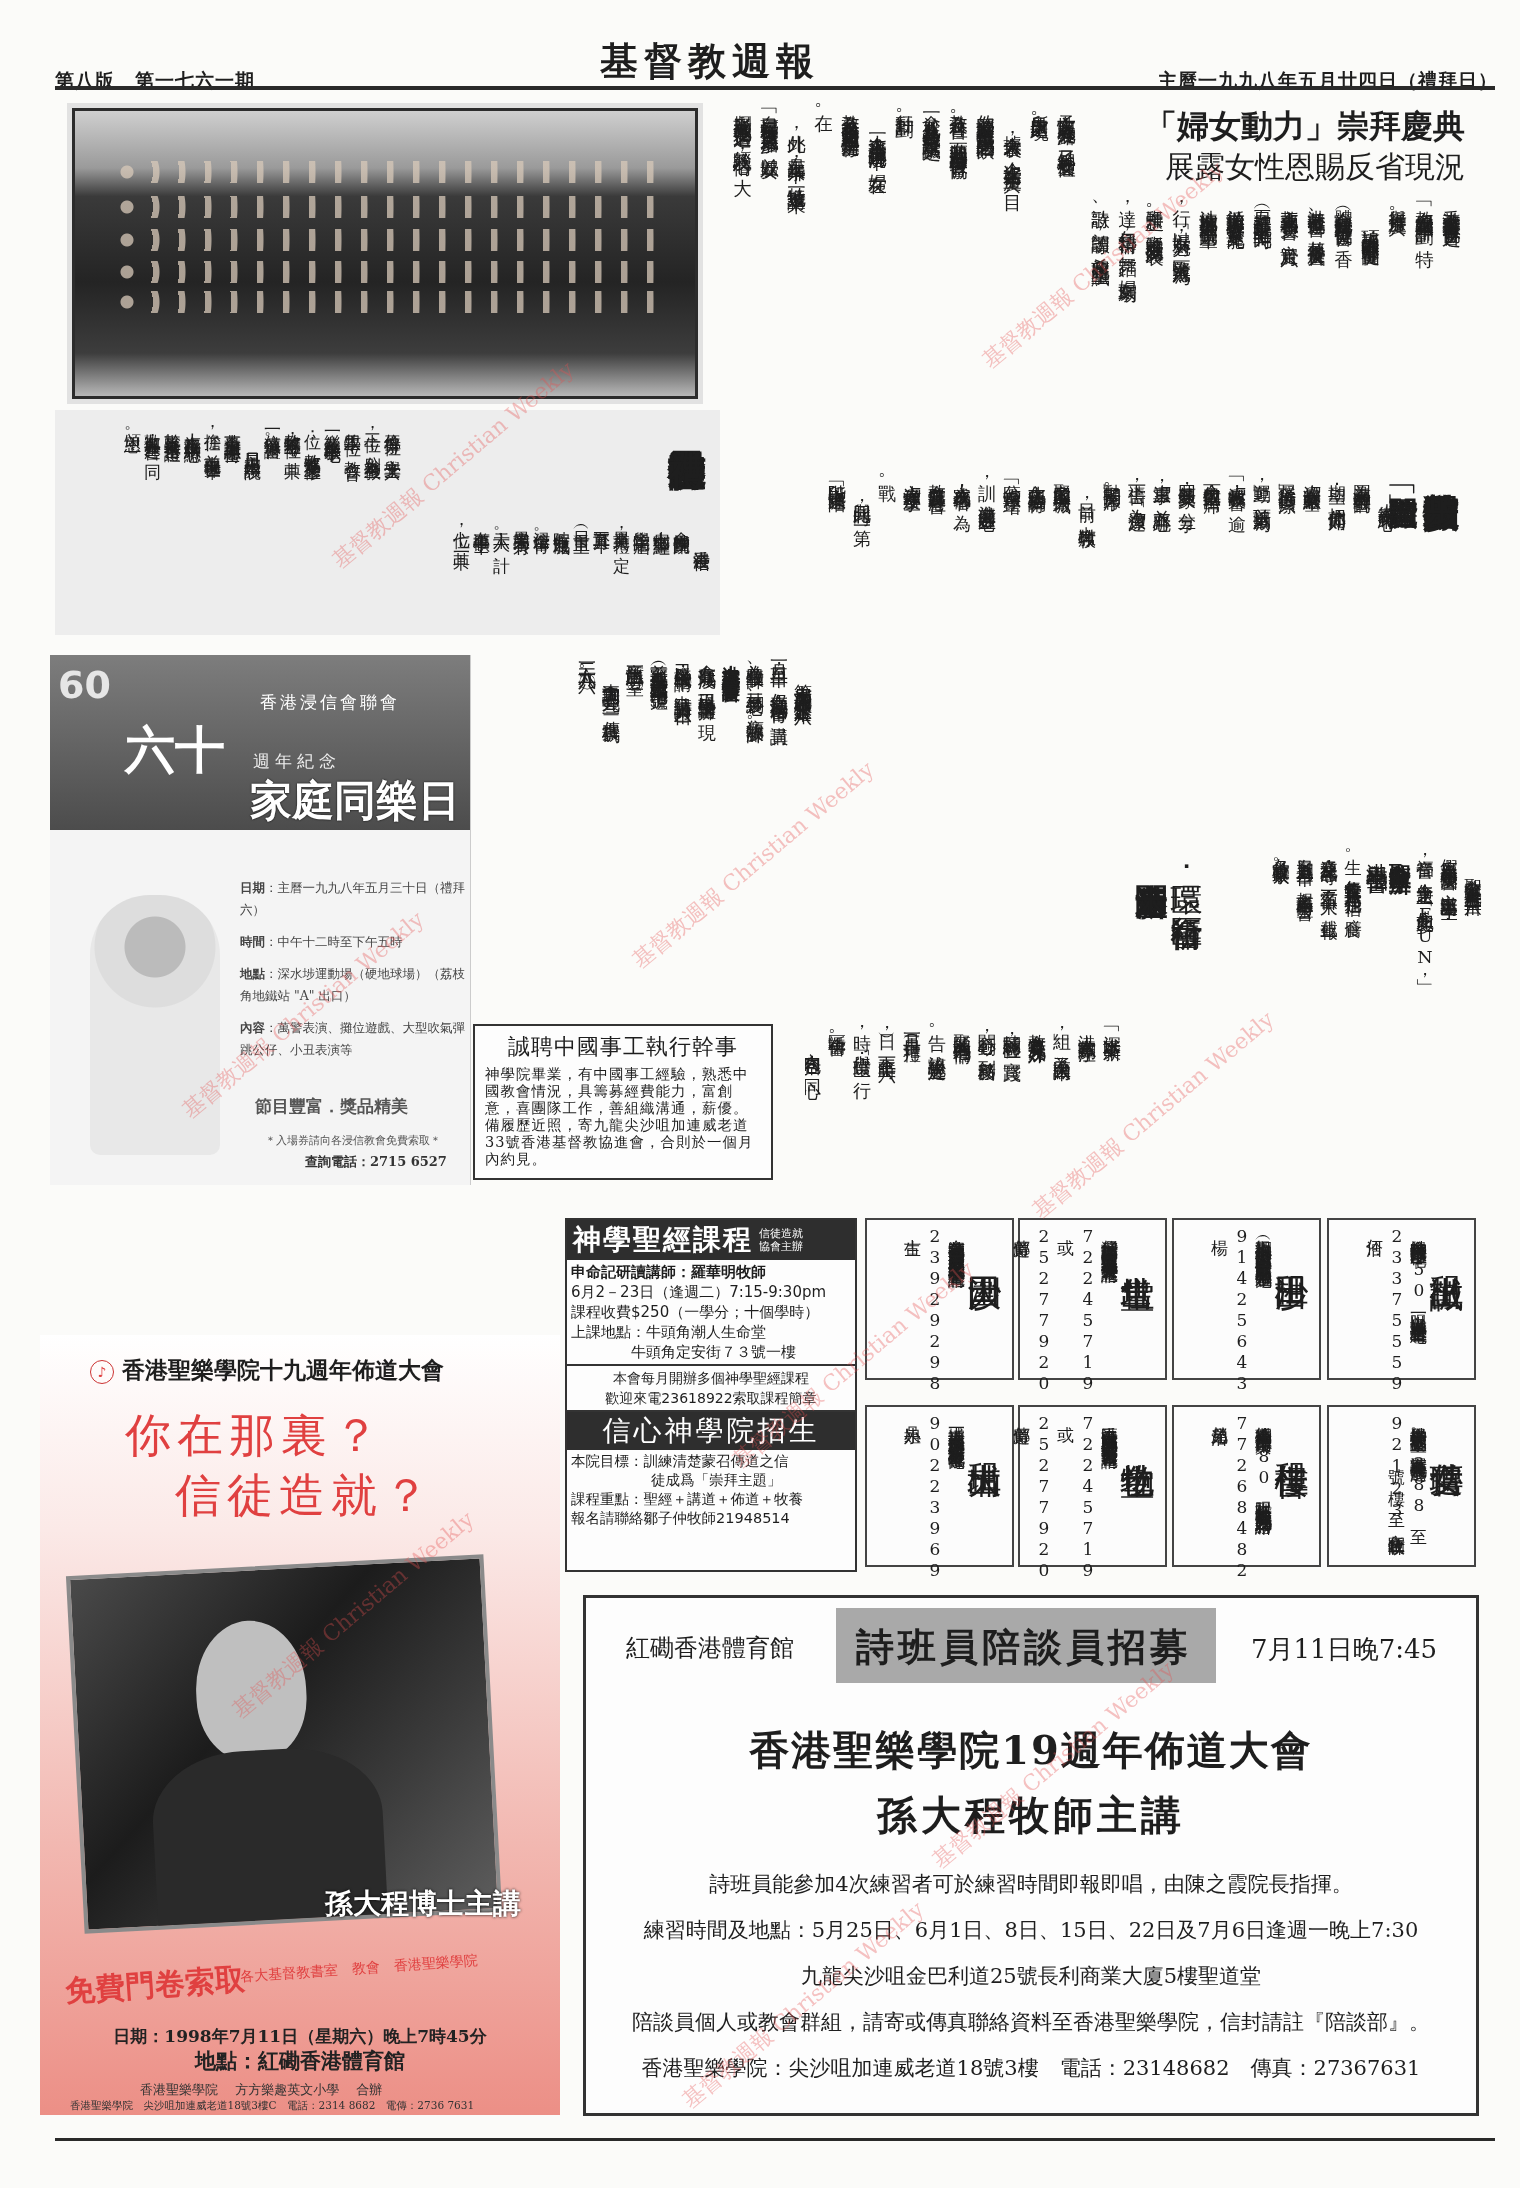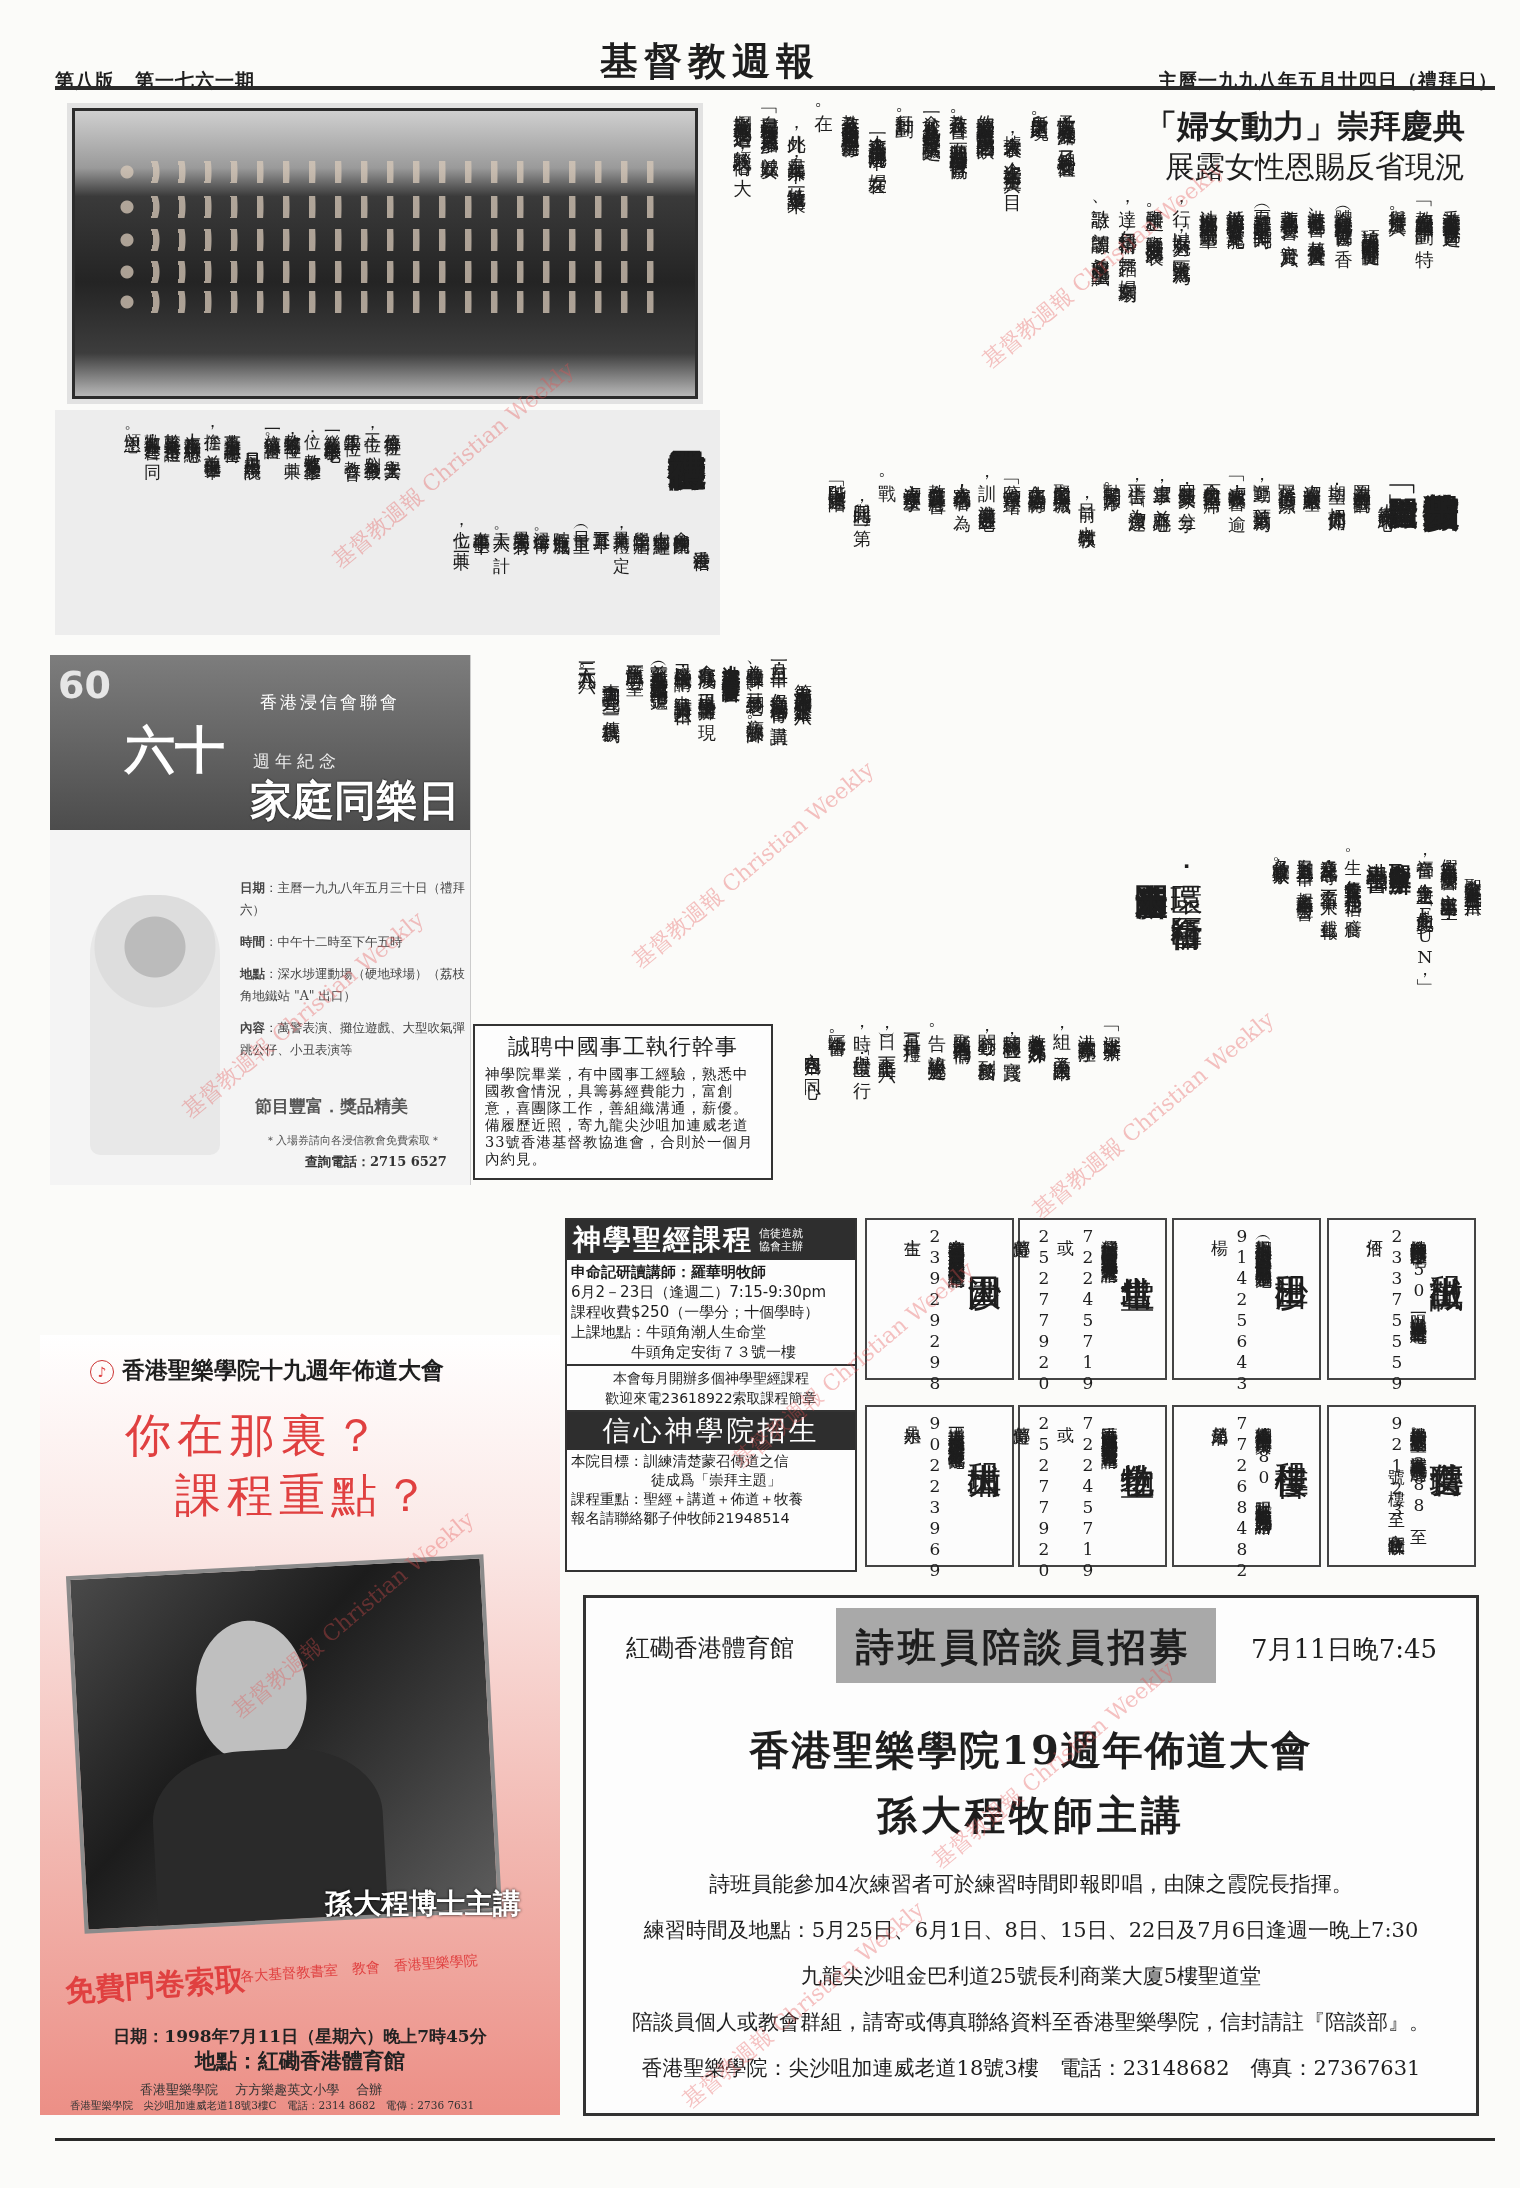--- a/index.html
+++ b/index.html
@@ -293,21 +293,21 @@
   <div class="abs v title" style="right:8px;top:30px;">聘女傳道</div>
   <div class="abs v txt" style="left:6px;top:6px;height:145px;width:95px;">神學畢業探訪牧養協助聖工。請寄履歷九龍長沙灣道388至92號1樓2至3室主任牧師收</div>
 </div>
 
 <div class="abs pinkad" style="left:40px;top:1335px;width:520px;height:780px;">
   <div class="abs" style="left:50px;top:20px;font-size:23px;font-weight:bold;font-family:'DejaVu Sans',sans-serif;">
     <span class="red" style="display:inline-block;width:22px;height:22px;border:1px solid #c33;border-radius:50%;font-size:14px;text-align:center;line-height:22px;vertical-align:middle;">♪</span>
     <span>香港聖樂學院十九週年佈道大會</span>
   </div>
   <div class="abs red" style="left:85px;top:70px;font-size:46px;letter-spacing:6px;font-family:'DejaVu Sans',sans-serif;">你在那裏？</div>
-  <div class="abs red" style="left:135px;top:130px;font-size:46px;letter-spacing:6px;font-family:'DejaVu Sans',sans-serif;">課程重點？</div>
+  <div class="abs red" style="left:135px;top:130px;font-size:46px;letter-spacing:6px;font-family:'DejaVu Sans',sans-serif;">信徒造就？</div>
   <div class="abs ad-photo" style="left:35px;top:230px;width:410px;height:350px;">
     <div class="abs" style="left:120px;top:50px;width:110px;height:140px;border-radius:50% 50% 45% 45%;background:#bfbfbf;"></div>
     <div class="abs" style="left:70px;top:180px;width:230px;height:170px;border-radius:40% 40% 0 0;background:#2a2a2a;"></div>
   </div>
   <div class="abs" style="left:285px;top:550px;font-size:28px;font-weight:bold;color:#fff;font-family:'DejaVu Sans',sans-serif;text-shadow:0 0 3px #000;">孫大程博士主講</div>
   <div class="abs red" style="left:25px;top:630px;font-size:30px;font-weight:bold;transform:rotate(-4deg);">免費門卷索取</div>
   <div class="abs red" style="left:200px;top:625px;font-size:14px;transform:rotate(-4deg);">各大基督教書室　教會　香港聖樂學院</div>
   <div class="abs" style="left:0;width:520px;top:690px;text-align:center;font-size:17px;font-weight:bold;color:#222;">日期：1998年7月11日（星期六）晚上7時45分</div>
   <div class="abs" style="left:0;width:520px;top:712px;text-align:center;font-size:21px;font-weight:bold;color:#222;">地點：紅磡香港體育館</div>
   <div class="abs" style="left:100px;top:746px;font-size:13px;color:#333;">

